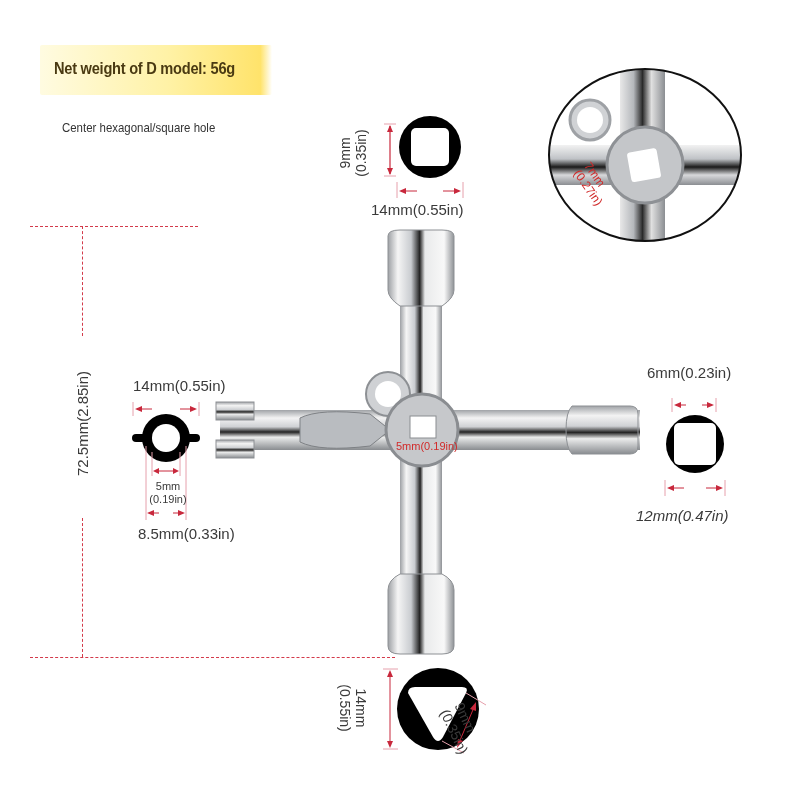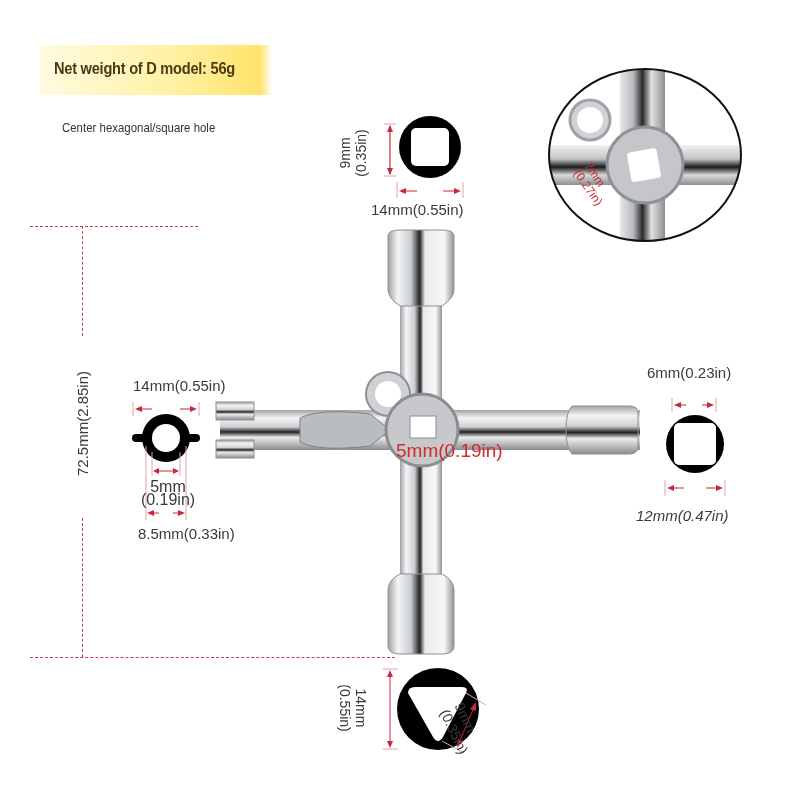--- a/index.html
+++ b/index.html
@@ -14,22 +14,22 @@
   .banner-text {
     left: 54px; top: 59px; font-size: 17px; font-weight: bold; color: #4a3a12;
     font-family: "Liberation Sans Narrow", "Liberation Sans", sans-serif; letter-spacing: -0.3px;
     transform: scaleX(0.86); transform-origin: left center;
   }
   .subtitle {
     left: 62px; top: 120px; font-size: 13px; color: #333;
     transform: scaleX(0.88); transform-origin: left center;
   }
   .dim { font-size: 15px; color: #3a3a3a; white-space: nowrap; }
-  .dim-sm { font-size: 16px; color: #3a3a3a; text-align: center; line-height: 13px; }
-  .red-dim { font-size: 19px; color: #d12a2a; white-space: nowrap; }
+  .dim-sm { font-size: 11px; color: #3a3a3a; text-align: center; line-height: 13px; }
+  .red-dim { font-size: 11px; color: #d12a2a; white-space: nowrap; }
   .dash-h { height: 0; border-top: 1.5px dashed #d33a4a; }
   .dash-v { width: 0; border-left: 1.5px dashed #d33a4a; }
   .rot-left { transform: rotate(-90deg); transform-origin: center center; }
   .rot-right { transform: rotate(90deg); transform-origin: center center; }
 </style>
 </head>
 <body>
 
 <div class="abs banner"></div>
 <div class="abs banner-text">Net weight of D model: 56g</div>

